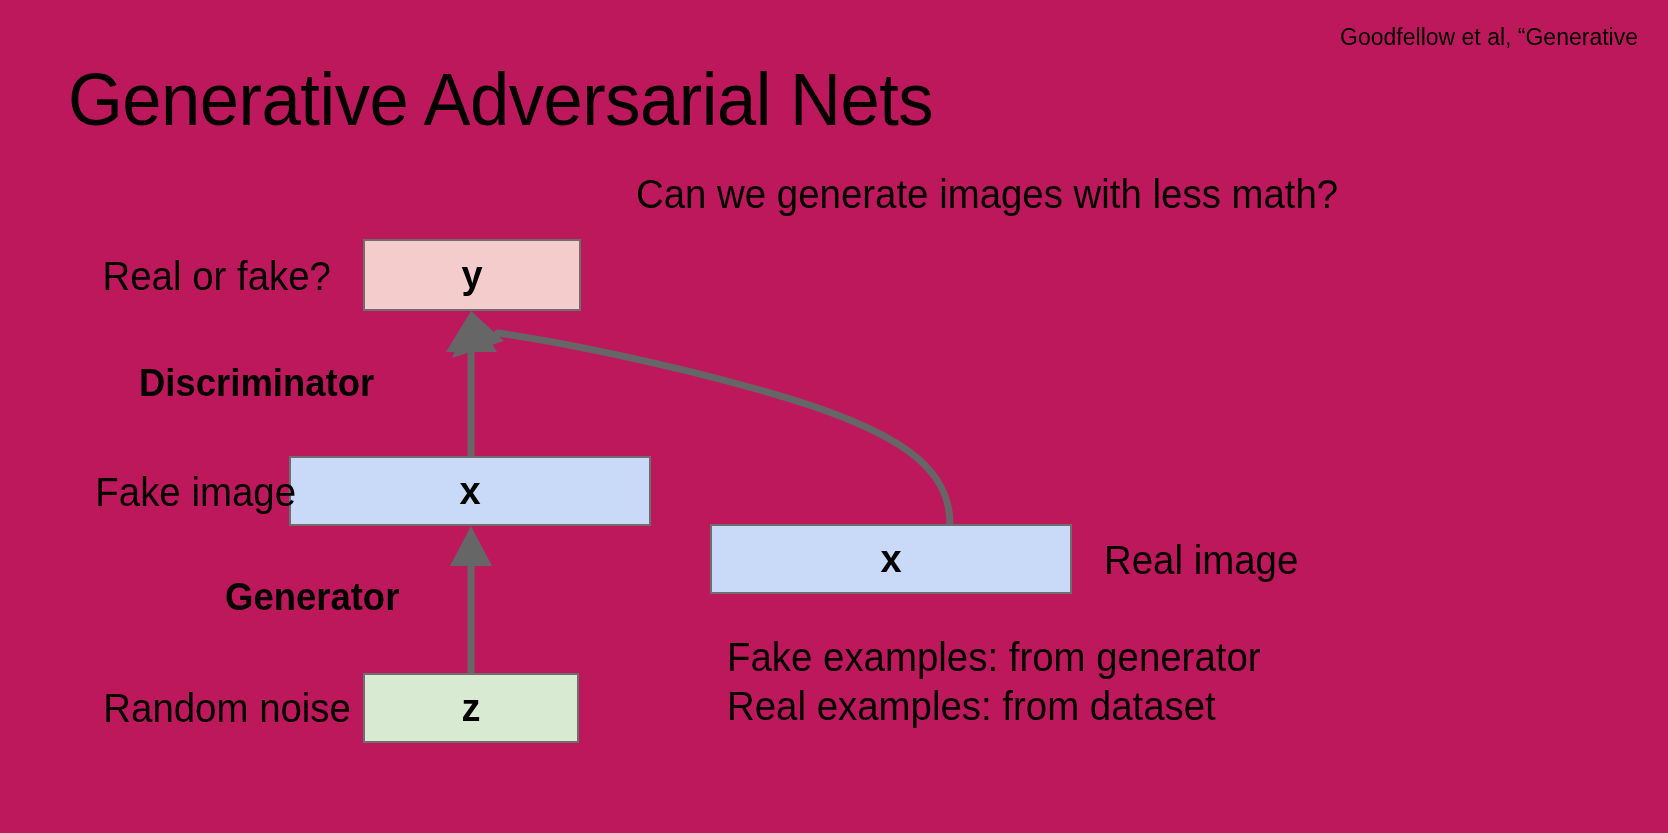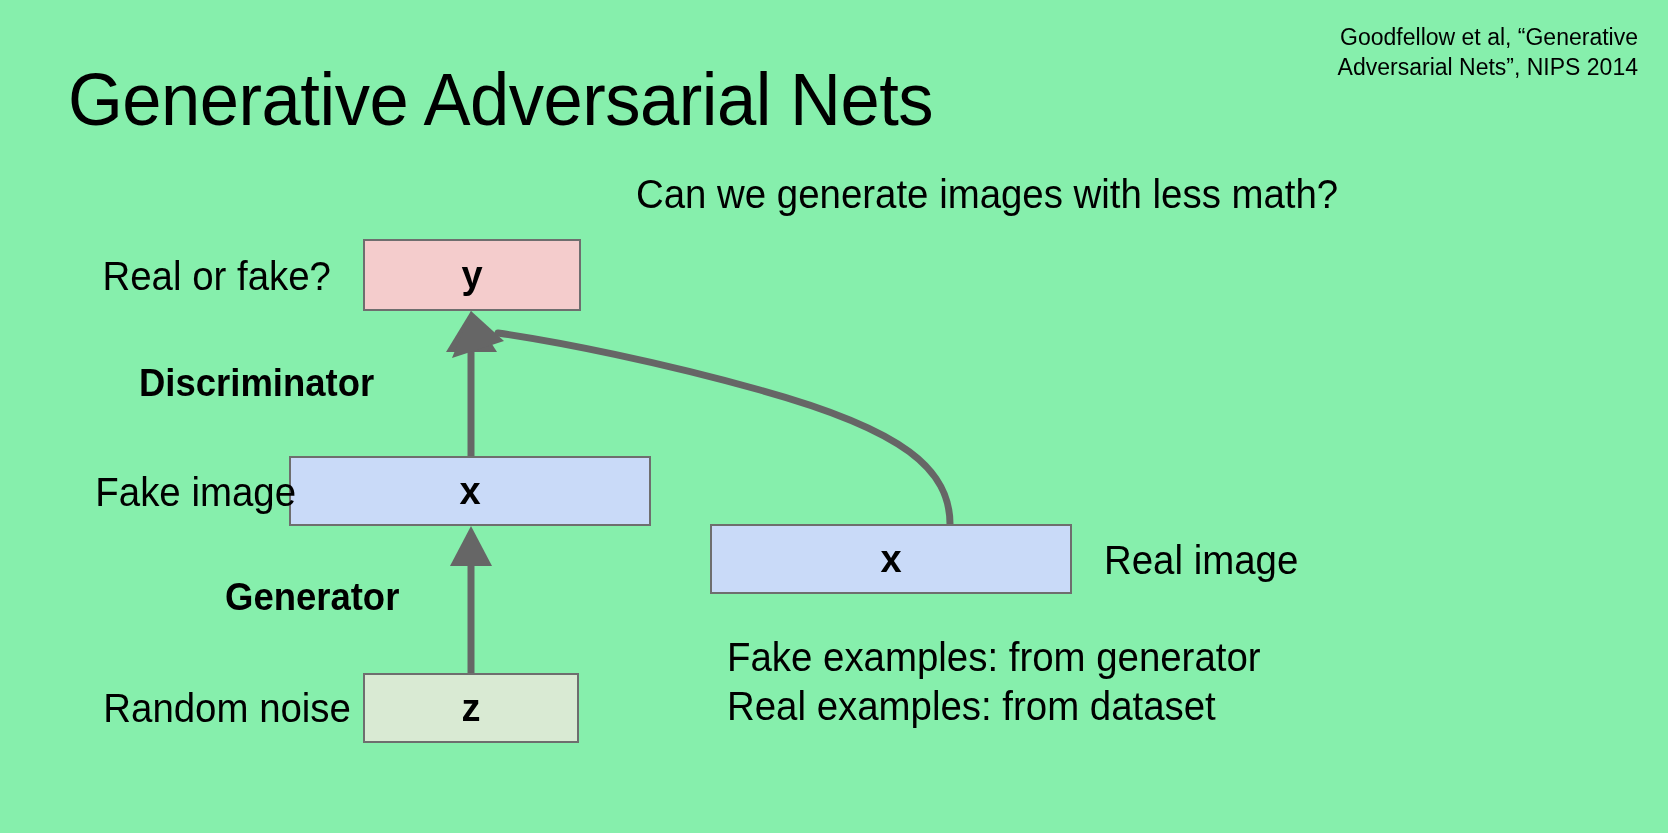--- a/index.html
+++ b/index.html
@@ -4,21 +4,21 @@
 <style>
   html, body {
     margin: 0;
     padding: 0;
     background: #ffffff;
   }
   #slide {
     position: relative;
     width: 1668px;
     height: 833px;
-    background: #86efac;
+    background: #be185d;
     overflow: hidden;
     font-family: "Liberation Sans", sans-serif;
     color: #000000;
   }
   .abs { position: absolute; }
 
   
   #citation {
     right: 30px;
     top: 22px;
@@ -153,21 +153,20 @@
     pointer-events: none;
   }
 </style>
 </head>
 <body>
 
 <div id="slide">
 
   <div class="abs" id="citation">
     <div>Goodfellow et al, “Generative</div>
-    <div>Adversarial Nets”, NIPS 2014</div>
   </div>
 
   <div class="abs" id="title">Generative Adversarial Nets</div>
 
   <div class="abs" id="subtitle">Can we generate images with less math?</div>
 
   <svg class="abs" id="arrows" viewBox="0 0 1668 833">
 
     <line x1="471" y1="456" x2="471" y2="344" stroke="#666666" stroke-width="7"></line>
 

